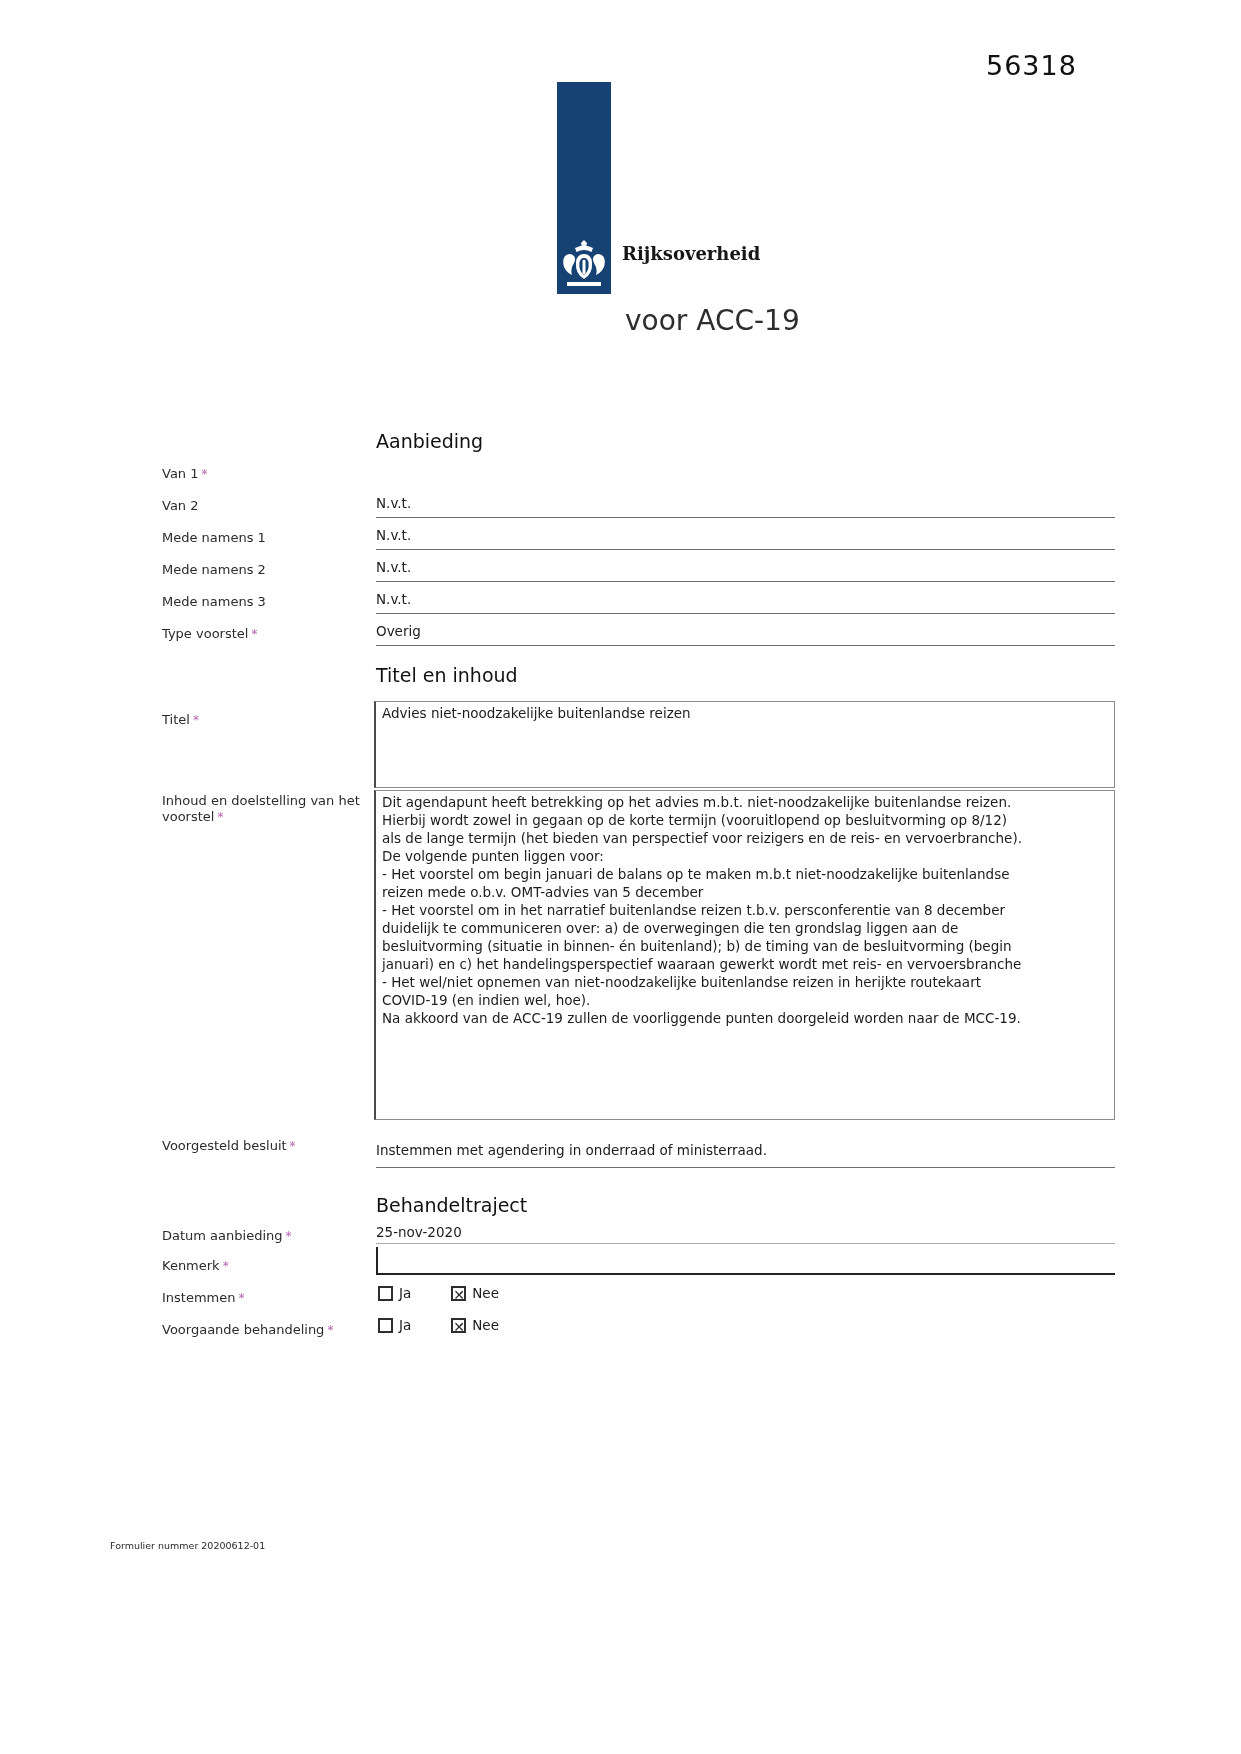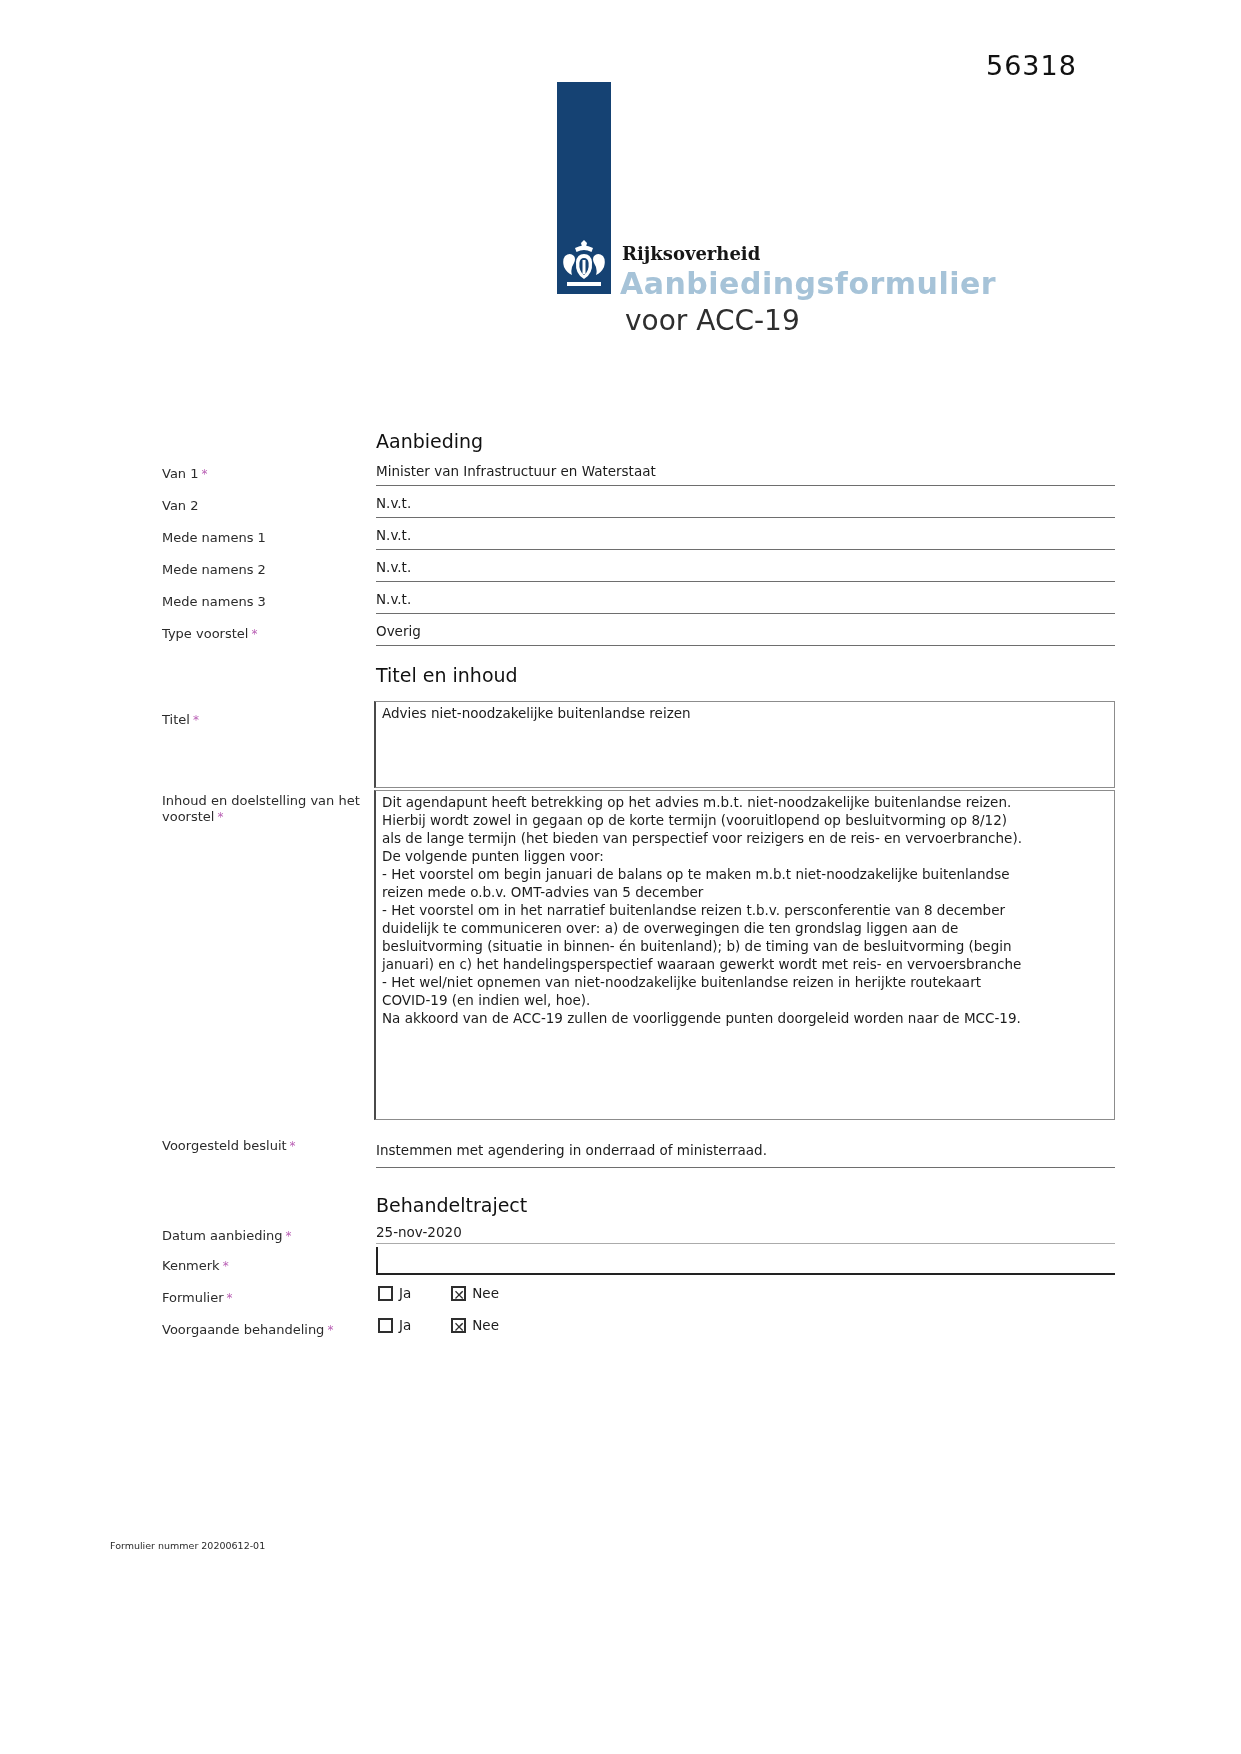--- a/index.html
+++ b/index.html
@@ -63,27 +63,25 @@
       <path d="M20 3 l3 -3 3 3 -1 4 h-4 z"></path>
       <path d="M14 8 q9 -5 18 0 l-1.5 4 q-7.5 -4 -15 0 z"></path>
       <path d="M23 14 q7 0 8 8 q1 12 -8 17 q-9 -5 -8 -17 q1 -8 8 -8 z M23 18 q-4 0 -4.6 5 q-0.7 8 4.6 12 q5.3 -4 4.6 -12 q-0.6 -5 -4.6 -5 z"></path>
       <path d="M21.5 20 h3 v14 h-3 z"></path>
       <path d="M4 16 q5 -4 9 0 q2 3 0 7 q-4 6 -2 12 q-5 -2 -8 -8 q-2 -7 1 -11 z"></path>
       <path d="M42 16 q-5 -4 -9 0 q-2 3 0 7 q4 6 2 12 q5 -2 8 -8 q2 -7 -1 -11 z"></path>
       <path d="M6 42 h34 v4 h-34 z"></path>
     </g>
   </svg>
   <div class="abs orgname">Rijksoverheid</div>
-  <div class="abs formtitle">Aanbiedingsformulier</div>
   <div class="abs formsub">voor ACC-19</div>
 
   <div class="abs section-h" style="top:430px">Aanbieding</div>
 
   <div class="abs lbl" style="top:466px"><span>Van 1</span><span class="req">*</span></div>
-  <div class="abs field" style="top:463px">Minister van Infrastructuur en Waterstaat</div>
 
   <div class="abs lbl" style="top:498px"><span>Van 2</span></div>
   <div class="abs field" style="top:495px">N.v.t.</div>
 
   <div class="abs lbl" style="top:530px"><span>Mede namens 1</span></div>
   <div class="abs field" style="top:527px">N.v.t.</div>
 
   <div class="abs lbl" style="top:562px"><span>Mede namens 2</span></div>
   <div class="abs field" style="top:559px">N.v.t.</div>
 
@@ -117,21 +115,21 @@
   <div class="abs field" style="top:1142px;height:25px">Instemmen met agendering in onderraad of ministerraad.</div>
 
   <div class="abs section-h" style="top:1194px">Behandeltraject</div>
 
   <div class="abs lbl" style="top:1228px"><span>Datum aanbieding</span><span class="req">*</span></div>
   <div class="abs field gray" style="top:1224px;height:19px">25-nov-2020</div>
 
   <div class="abs lbl" style="top:1258px"><span>Kenmerk</span><span class="req">*</span></div>
   <div class="abs kenmerk-box" style="top:1247px"></div>
 
-  <div class="abs lbl" style="top:1290px"><span>Formulier</span><span class="req">*</span></div>
+  <div class="abs lbl" style="top:1290px"><span>Instemmen</span><span class="req">*</span></div>
   <div class="abs checkrow" style="top:1285px">
     <span class="checkbox"></span>
     <span class="cb-label">Ja</span>
     <span class="cb-gap"></span>
     <span class="checkbox">✕</span>
     <span class="cb-label">Nee</span>
   </div>
 
   <div class="abs lbl" style="top:1322px"><span>Voorgaande behandeling</span><span class="req">*</span></div>
   <div class="abs checkrow" style="top:1317px">

